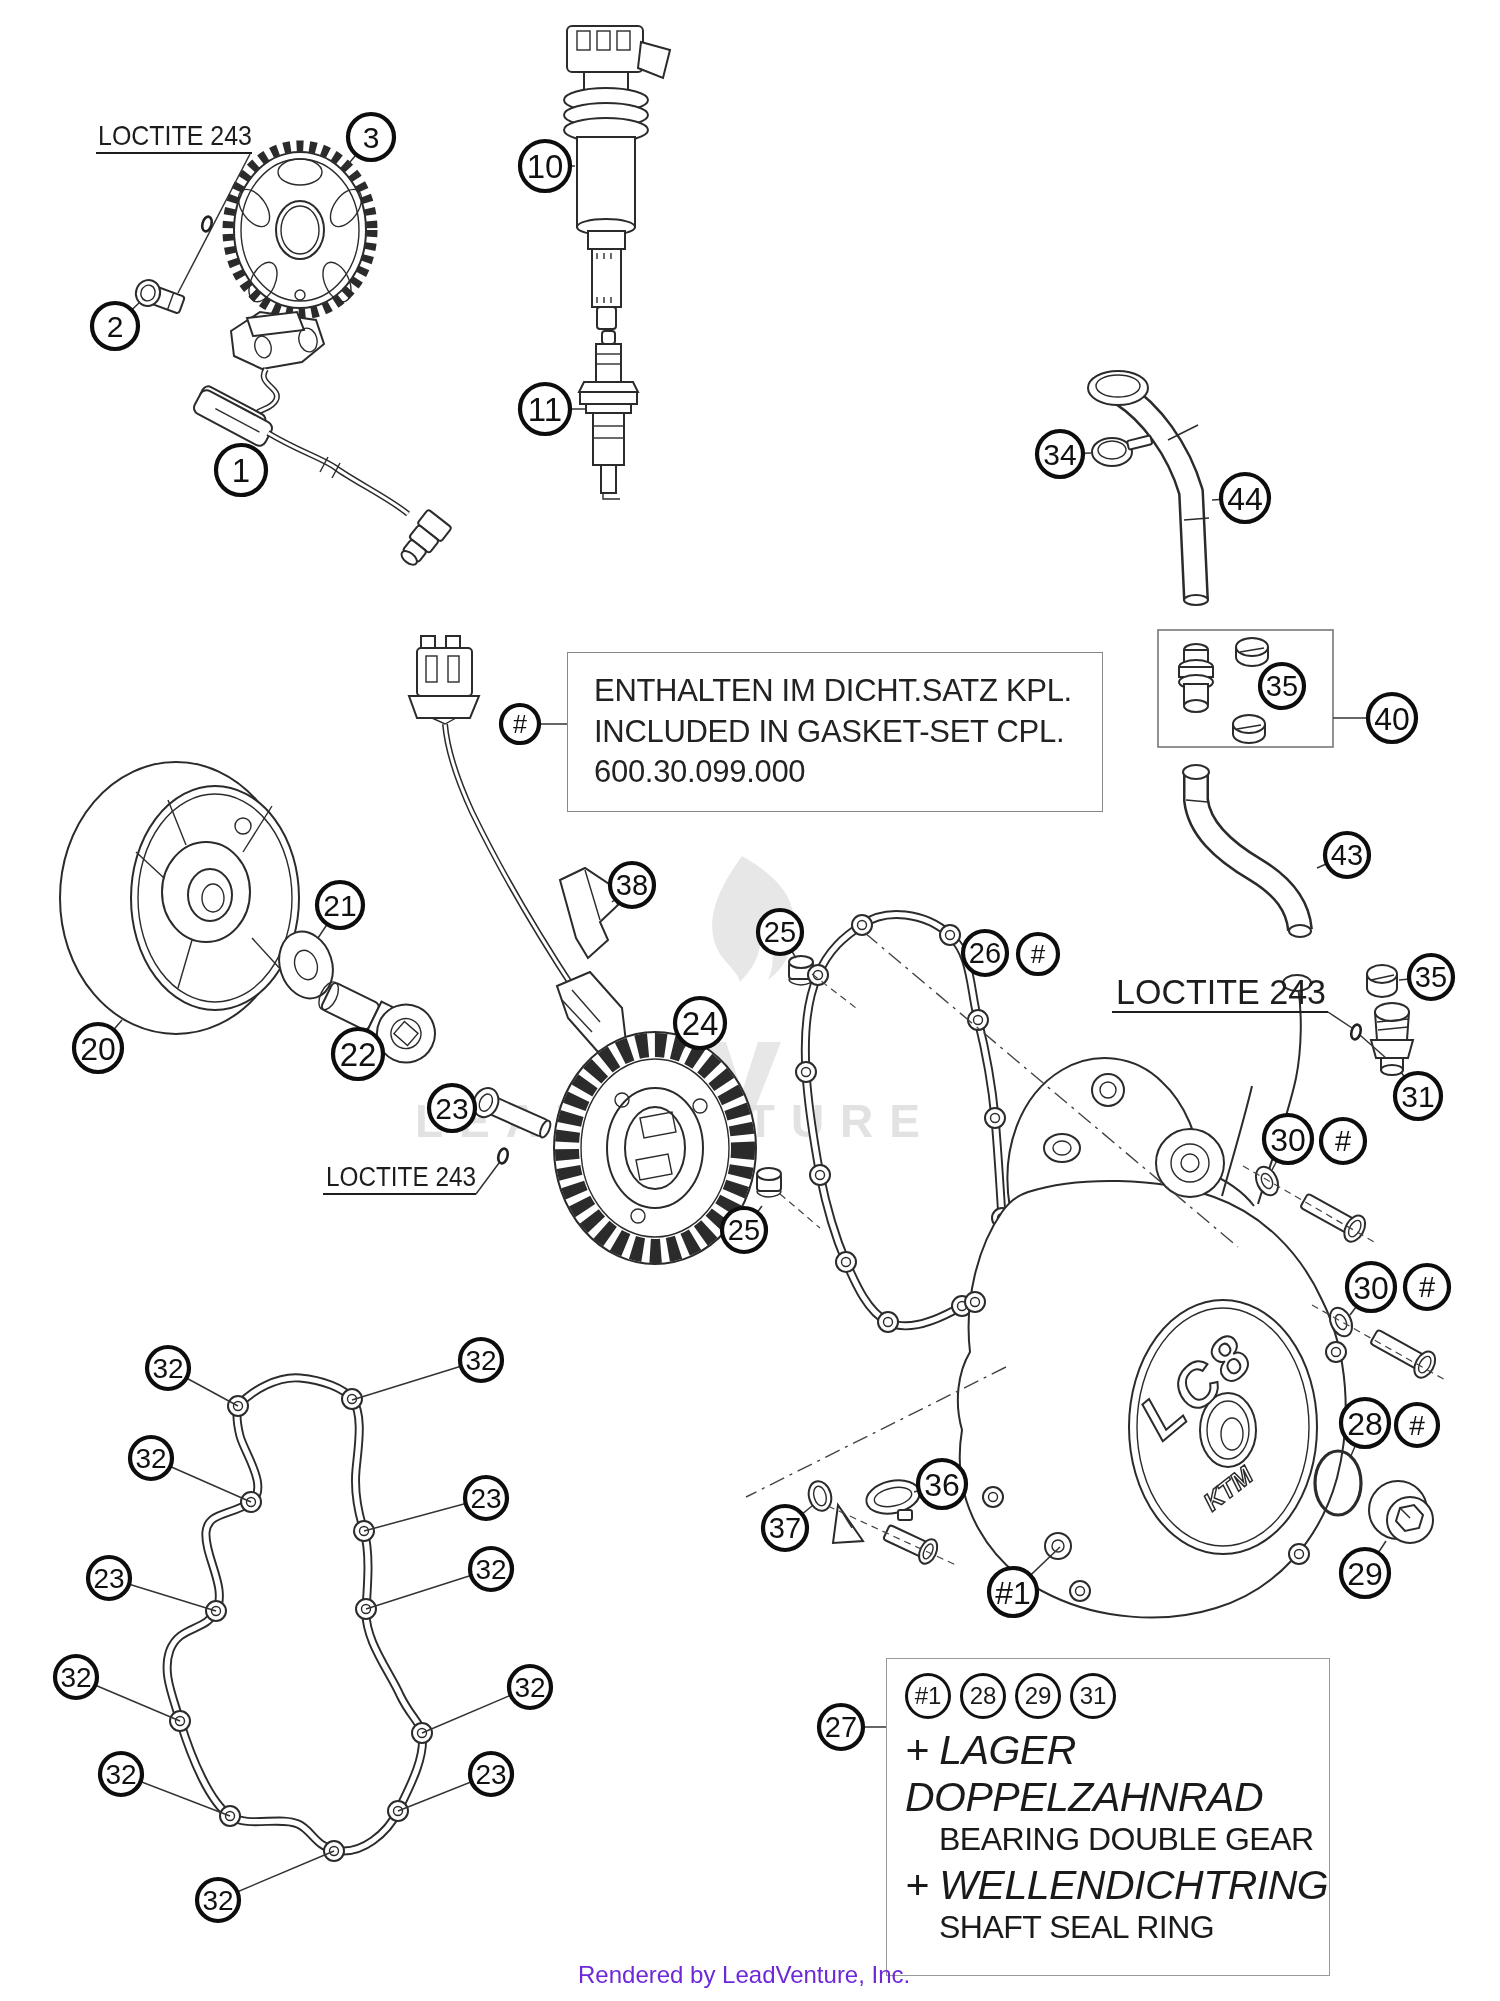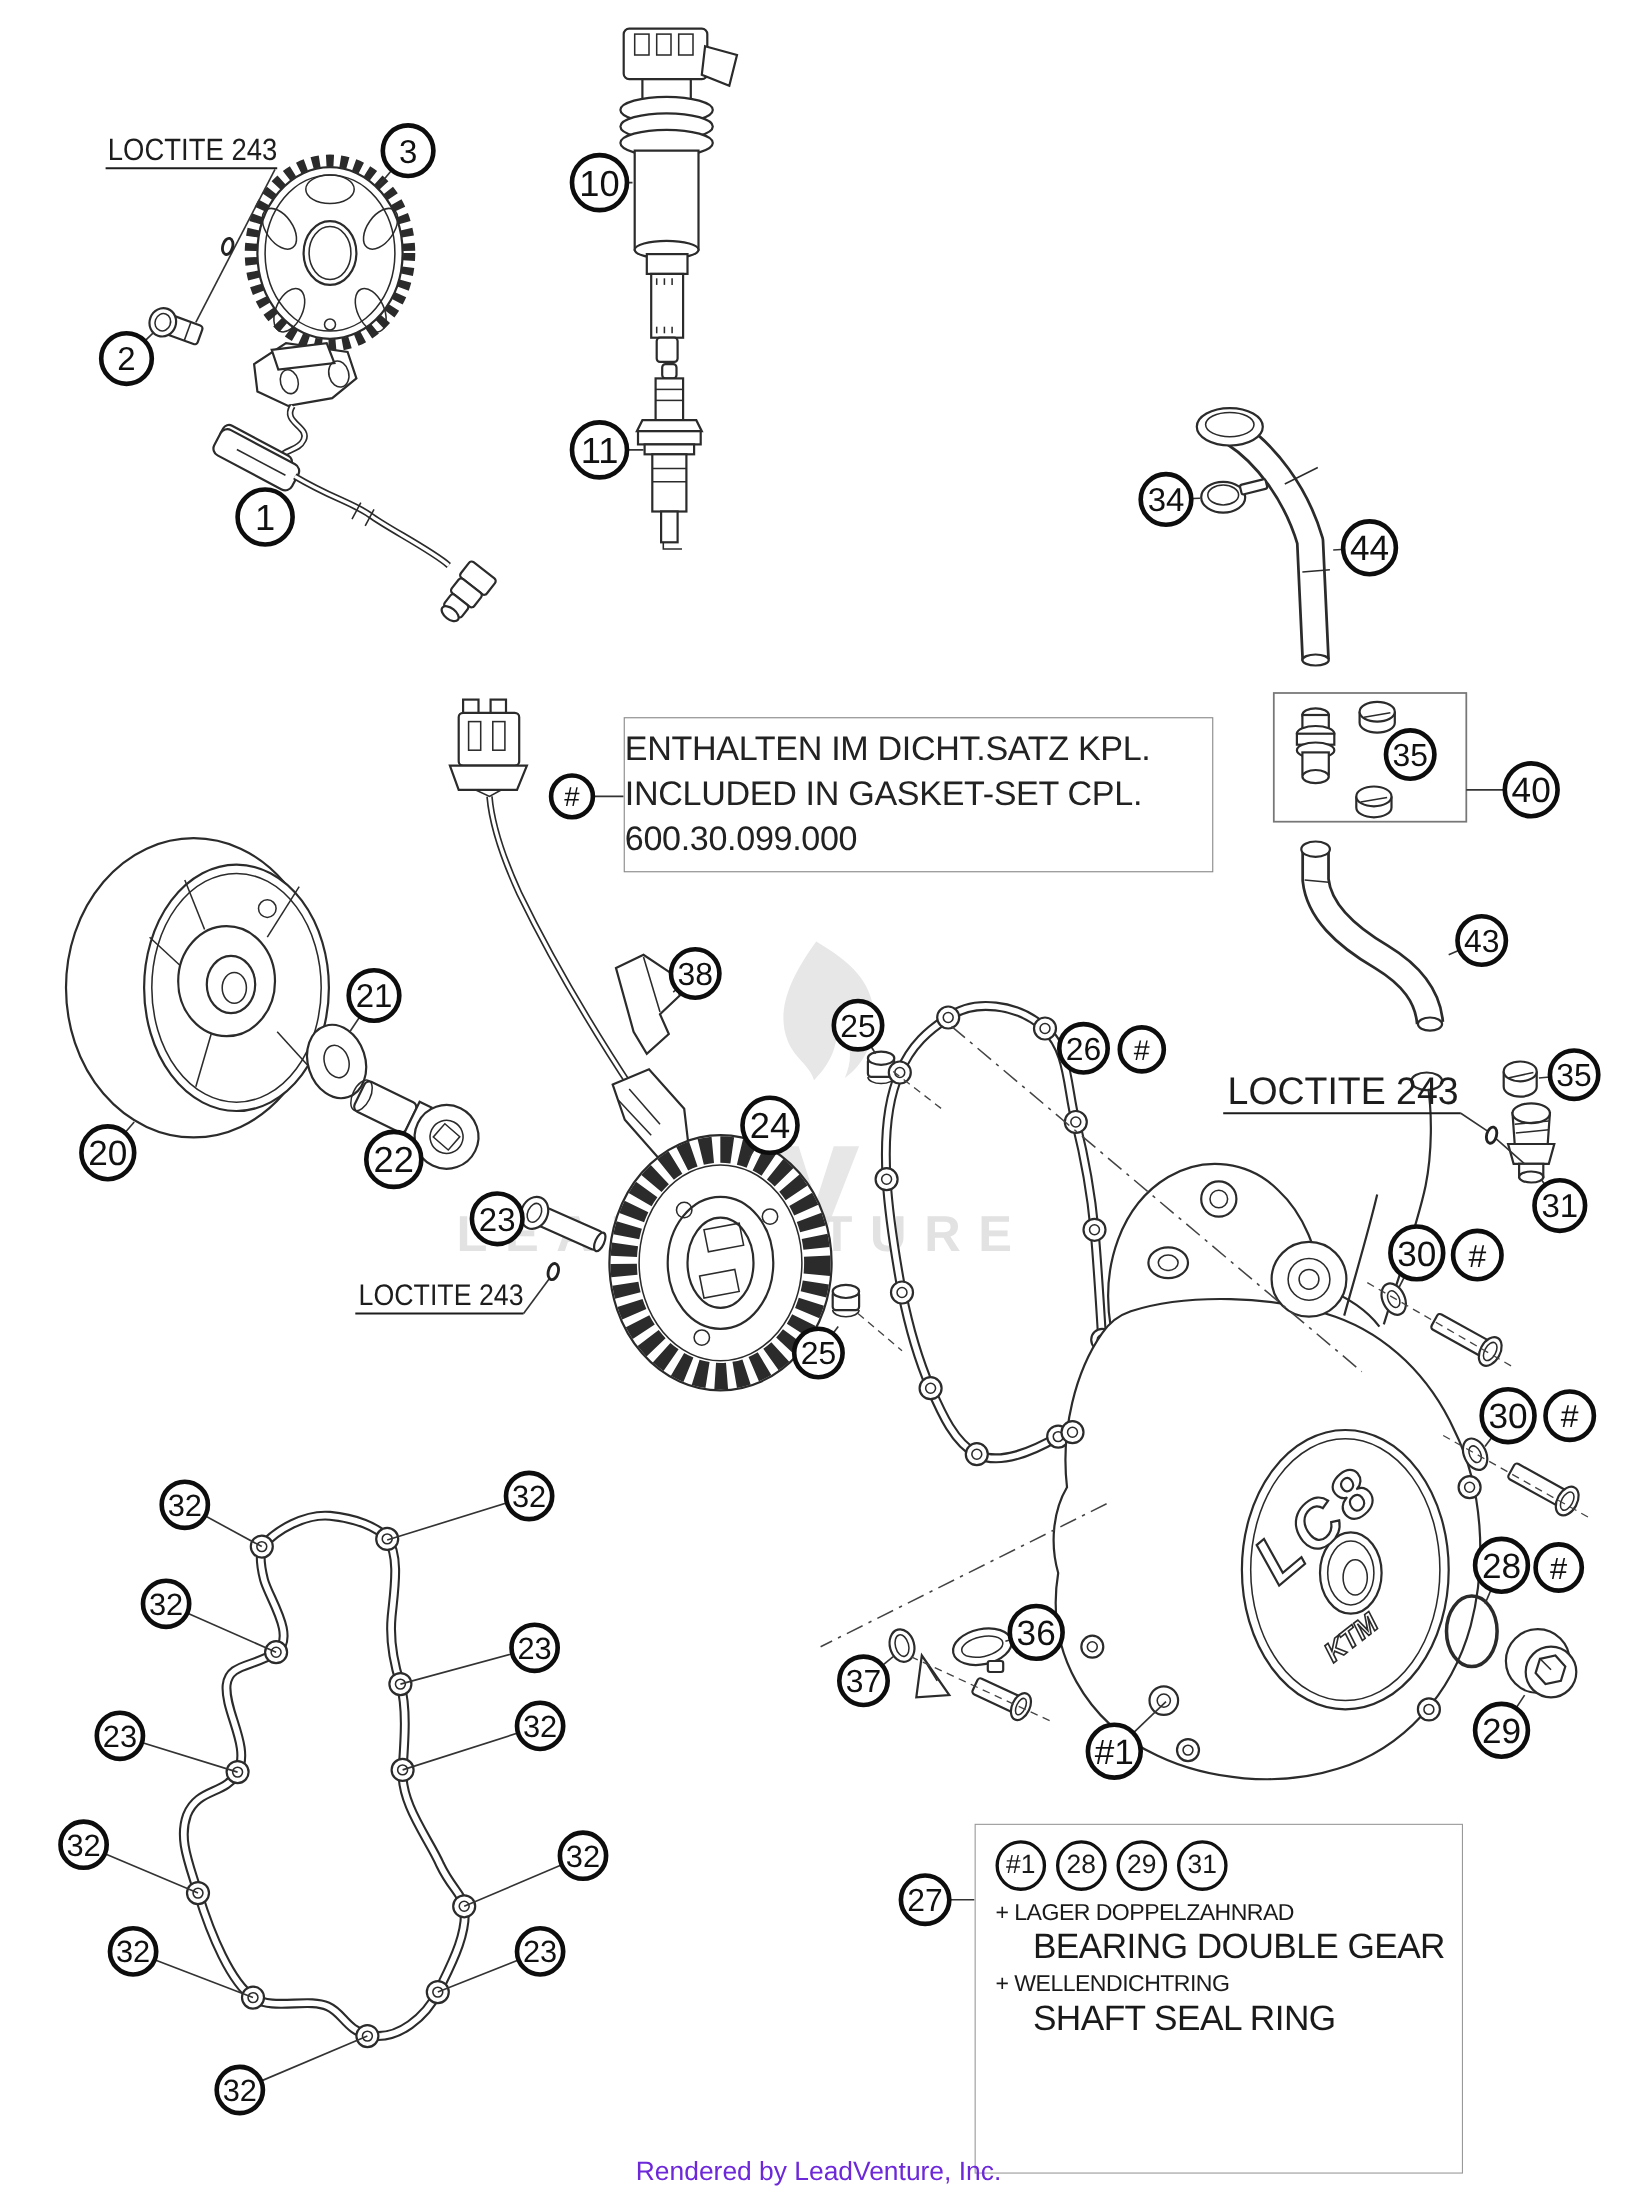--- a/index.html
+++ b/index.html
@@ -33,31 +33,31 @@
   .clip-shape{fill:#fff;stroke:#222;stroke-width:2.6;}
   .lc8{font-family:"Liberation Sans",sans-serif;font-style:italic;font-weight:bold;
        font-size:60px;fill:#fff;stroke:#2b2b2b;stroke-width:2;letter-spacing:4px;}
   .ktm{font-family:"Liberation Sans",sans-serif;font-style:italic;font-weight:bold;
        font-size:25px;fill:#fff;stroke:#2b2b2b;stroke-width:1.5;}
   .wm-text{fill:#e2e2e2;font-family:"Liberation Sans",sans-serif;font-weight:bold;
        font-size:46px;letter-spacing:16px;}
   .wm-shape{fill:#e7e7e7;}
 
   
-  .note-box{position:absolute;left:567px;top:652px;width:536px;height:141px;
+  .note-box{position:absolute;left:567px;top:652px;width:536px;height:160px;
     border:1.6px solid #888;background:#fff;box-sizing:border-box;
-    display:flex;flex-direction:column;justify-content:center;
+    display:flex;flex-direction:column;justify-content:center;padding-left:26px;
     font-size:31px;letter-spacing:-0.3px;color:#222;line-height:1.32;}
   .legend-box{position:absolute;left:886px;top:1658px;width:444px;height:318px;
     border:1.6px solid #999;background:#fff;box-sizing:border-box;
     padding:14px 0 0 18px;color:#1a1a1a;}
   .legend-refs{display:flex;gap:9px;margin-bottom:8px;align-items:center;}
   .legend-ref{width:40px;height:40px;border:3px solid #111;border-radius:50%;
     display:flex;align-items:center;justify-content:center;font-size:24px;flex:0 0 auto;}
-  .l-main{font-size:21px;letter-spacing:-0.5px;margin-top:4px;}
+  .l-main{font-size:41px;letter-spacing:-0.5px;margin-top:4px;font-style:italic;}
   .l-cont{font-size:32px;letter-spacing:-0.5px;margin-left:34px;}
   .l-part{font-size:28px;margin-left:30px;margin-bottom:6px;}
   .attribution{position:absolute;left:578px;top:1961px;font-size:24px;color:#6d28d9;}
 </style>
 </head>
 <body>
 
 <div class="stage">
 
 <svg id="diagram" width="1500" height="2001" viewBox="0 0 1500 2001" xmlns="http://www.w3.org/2000/svg">

